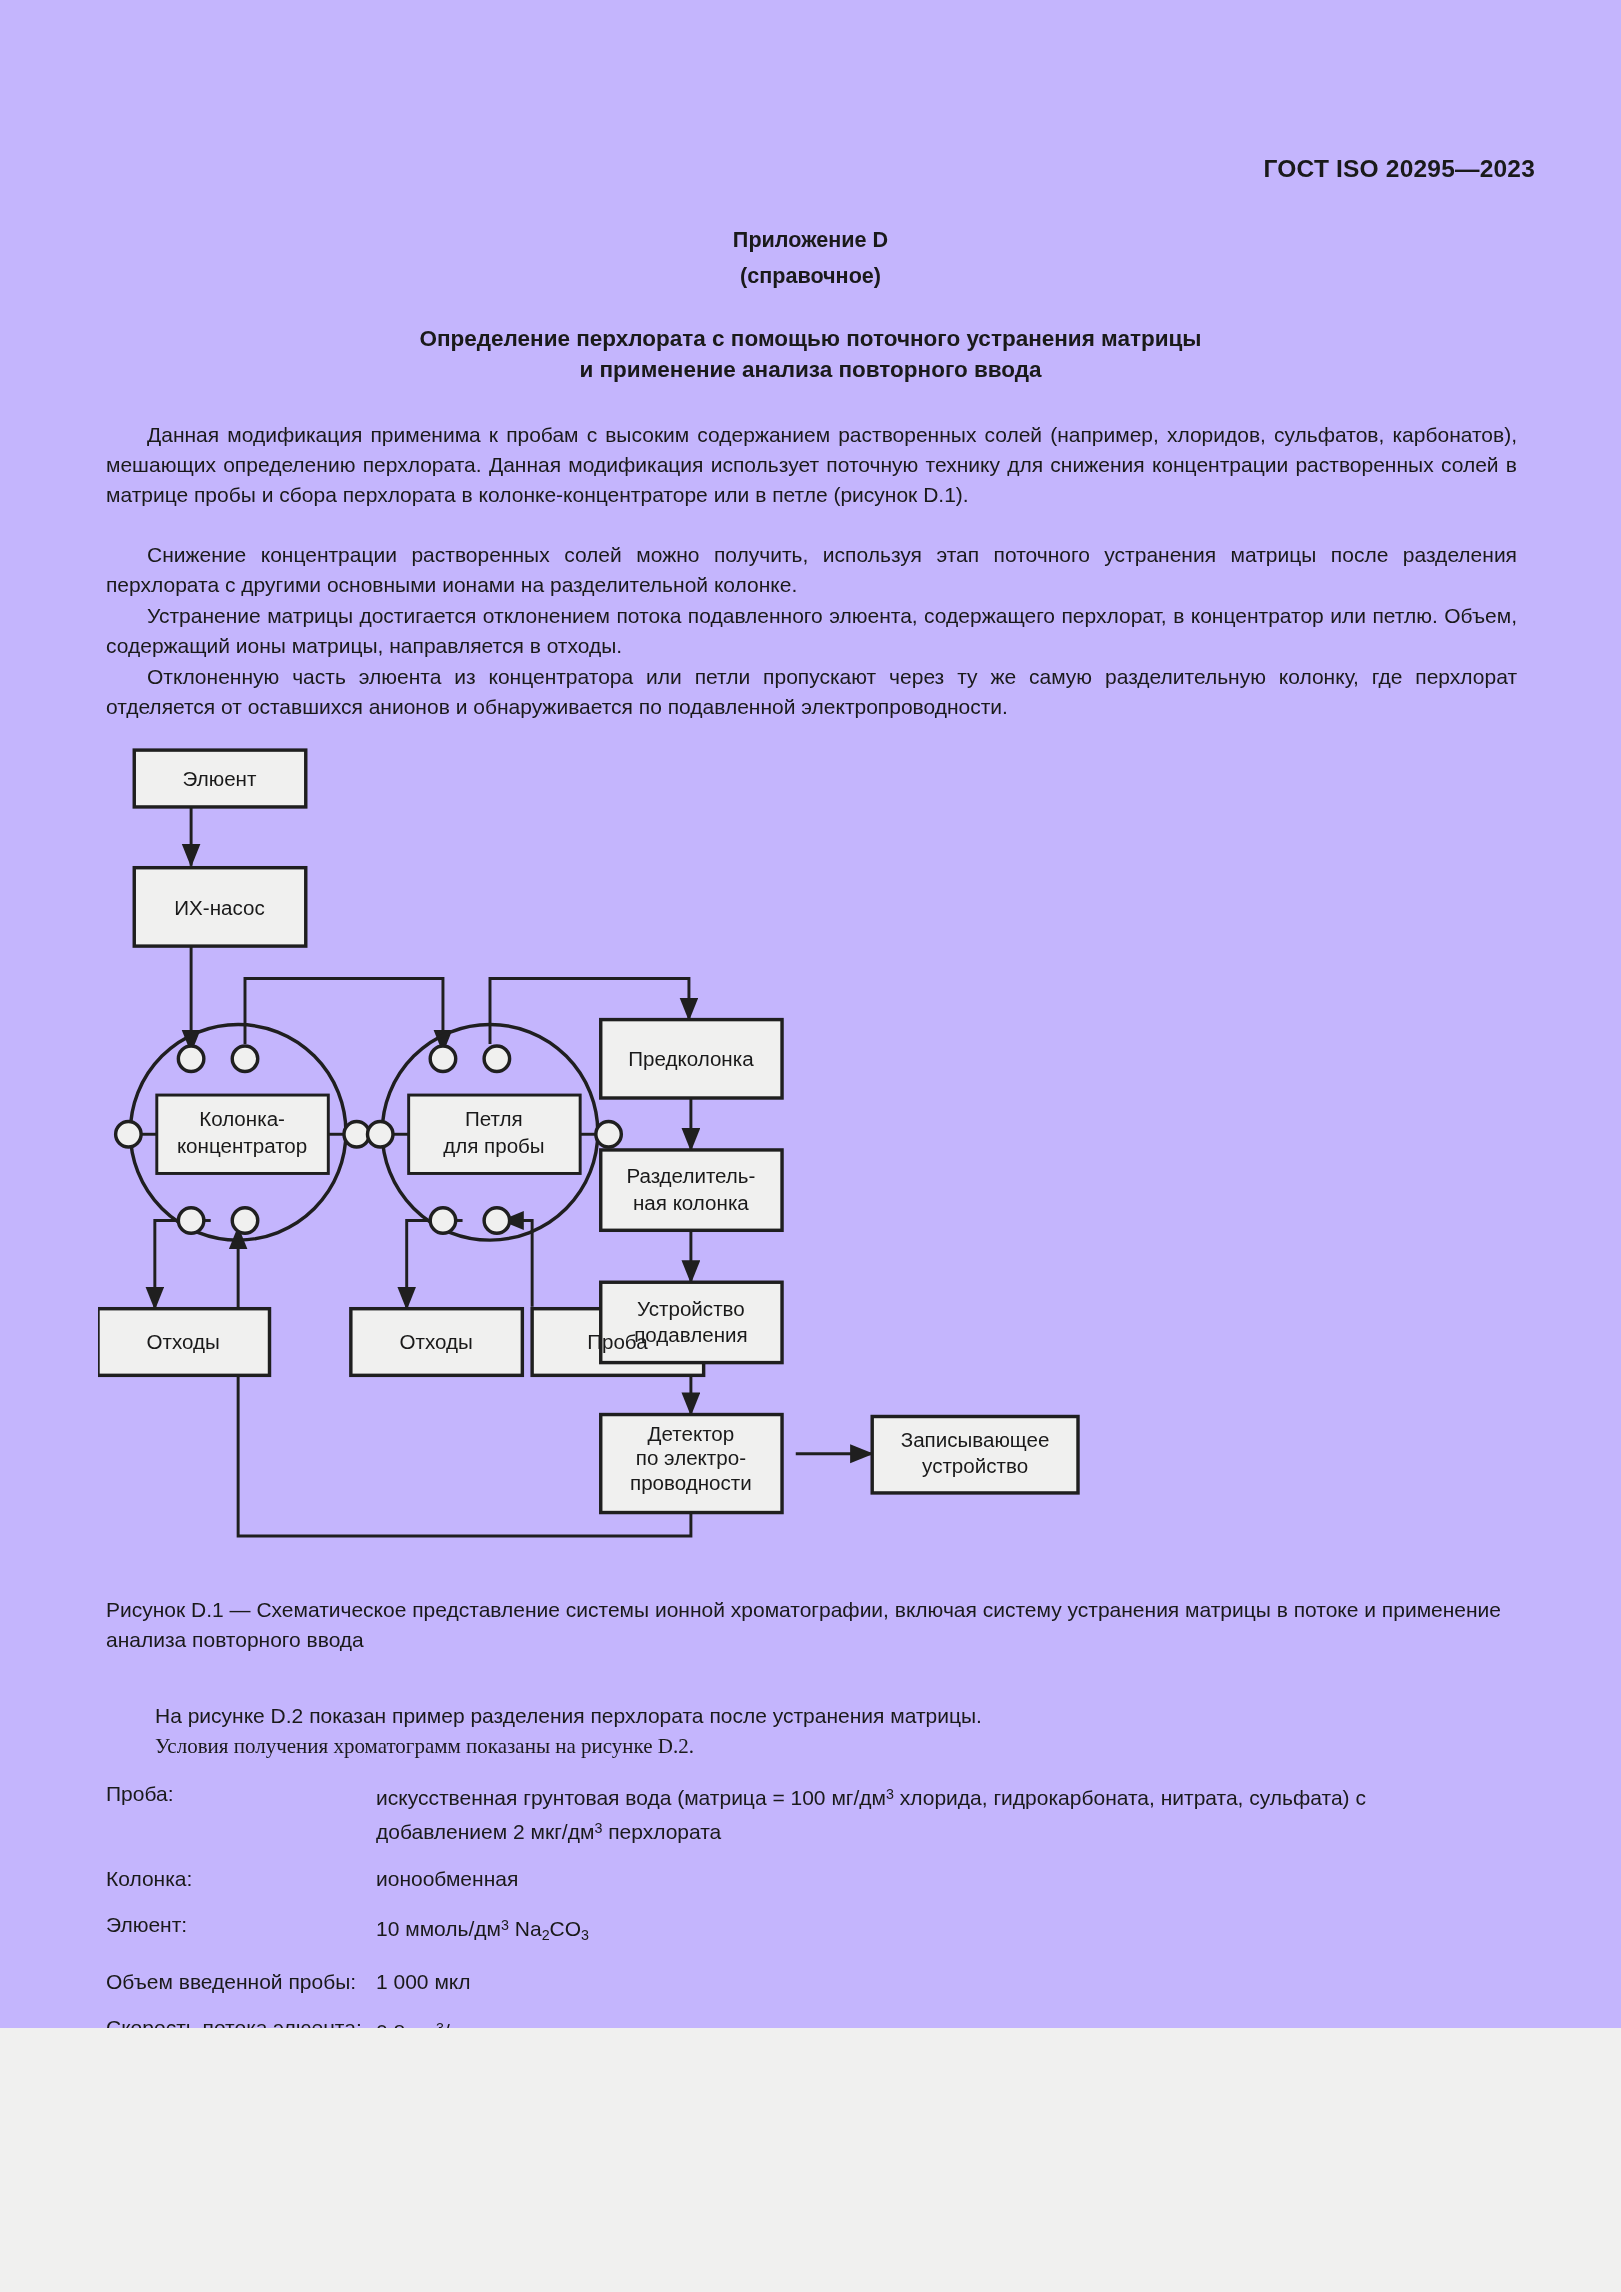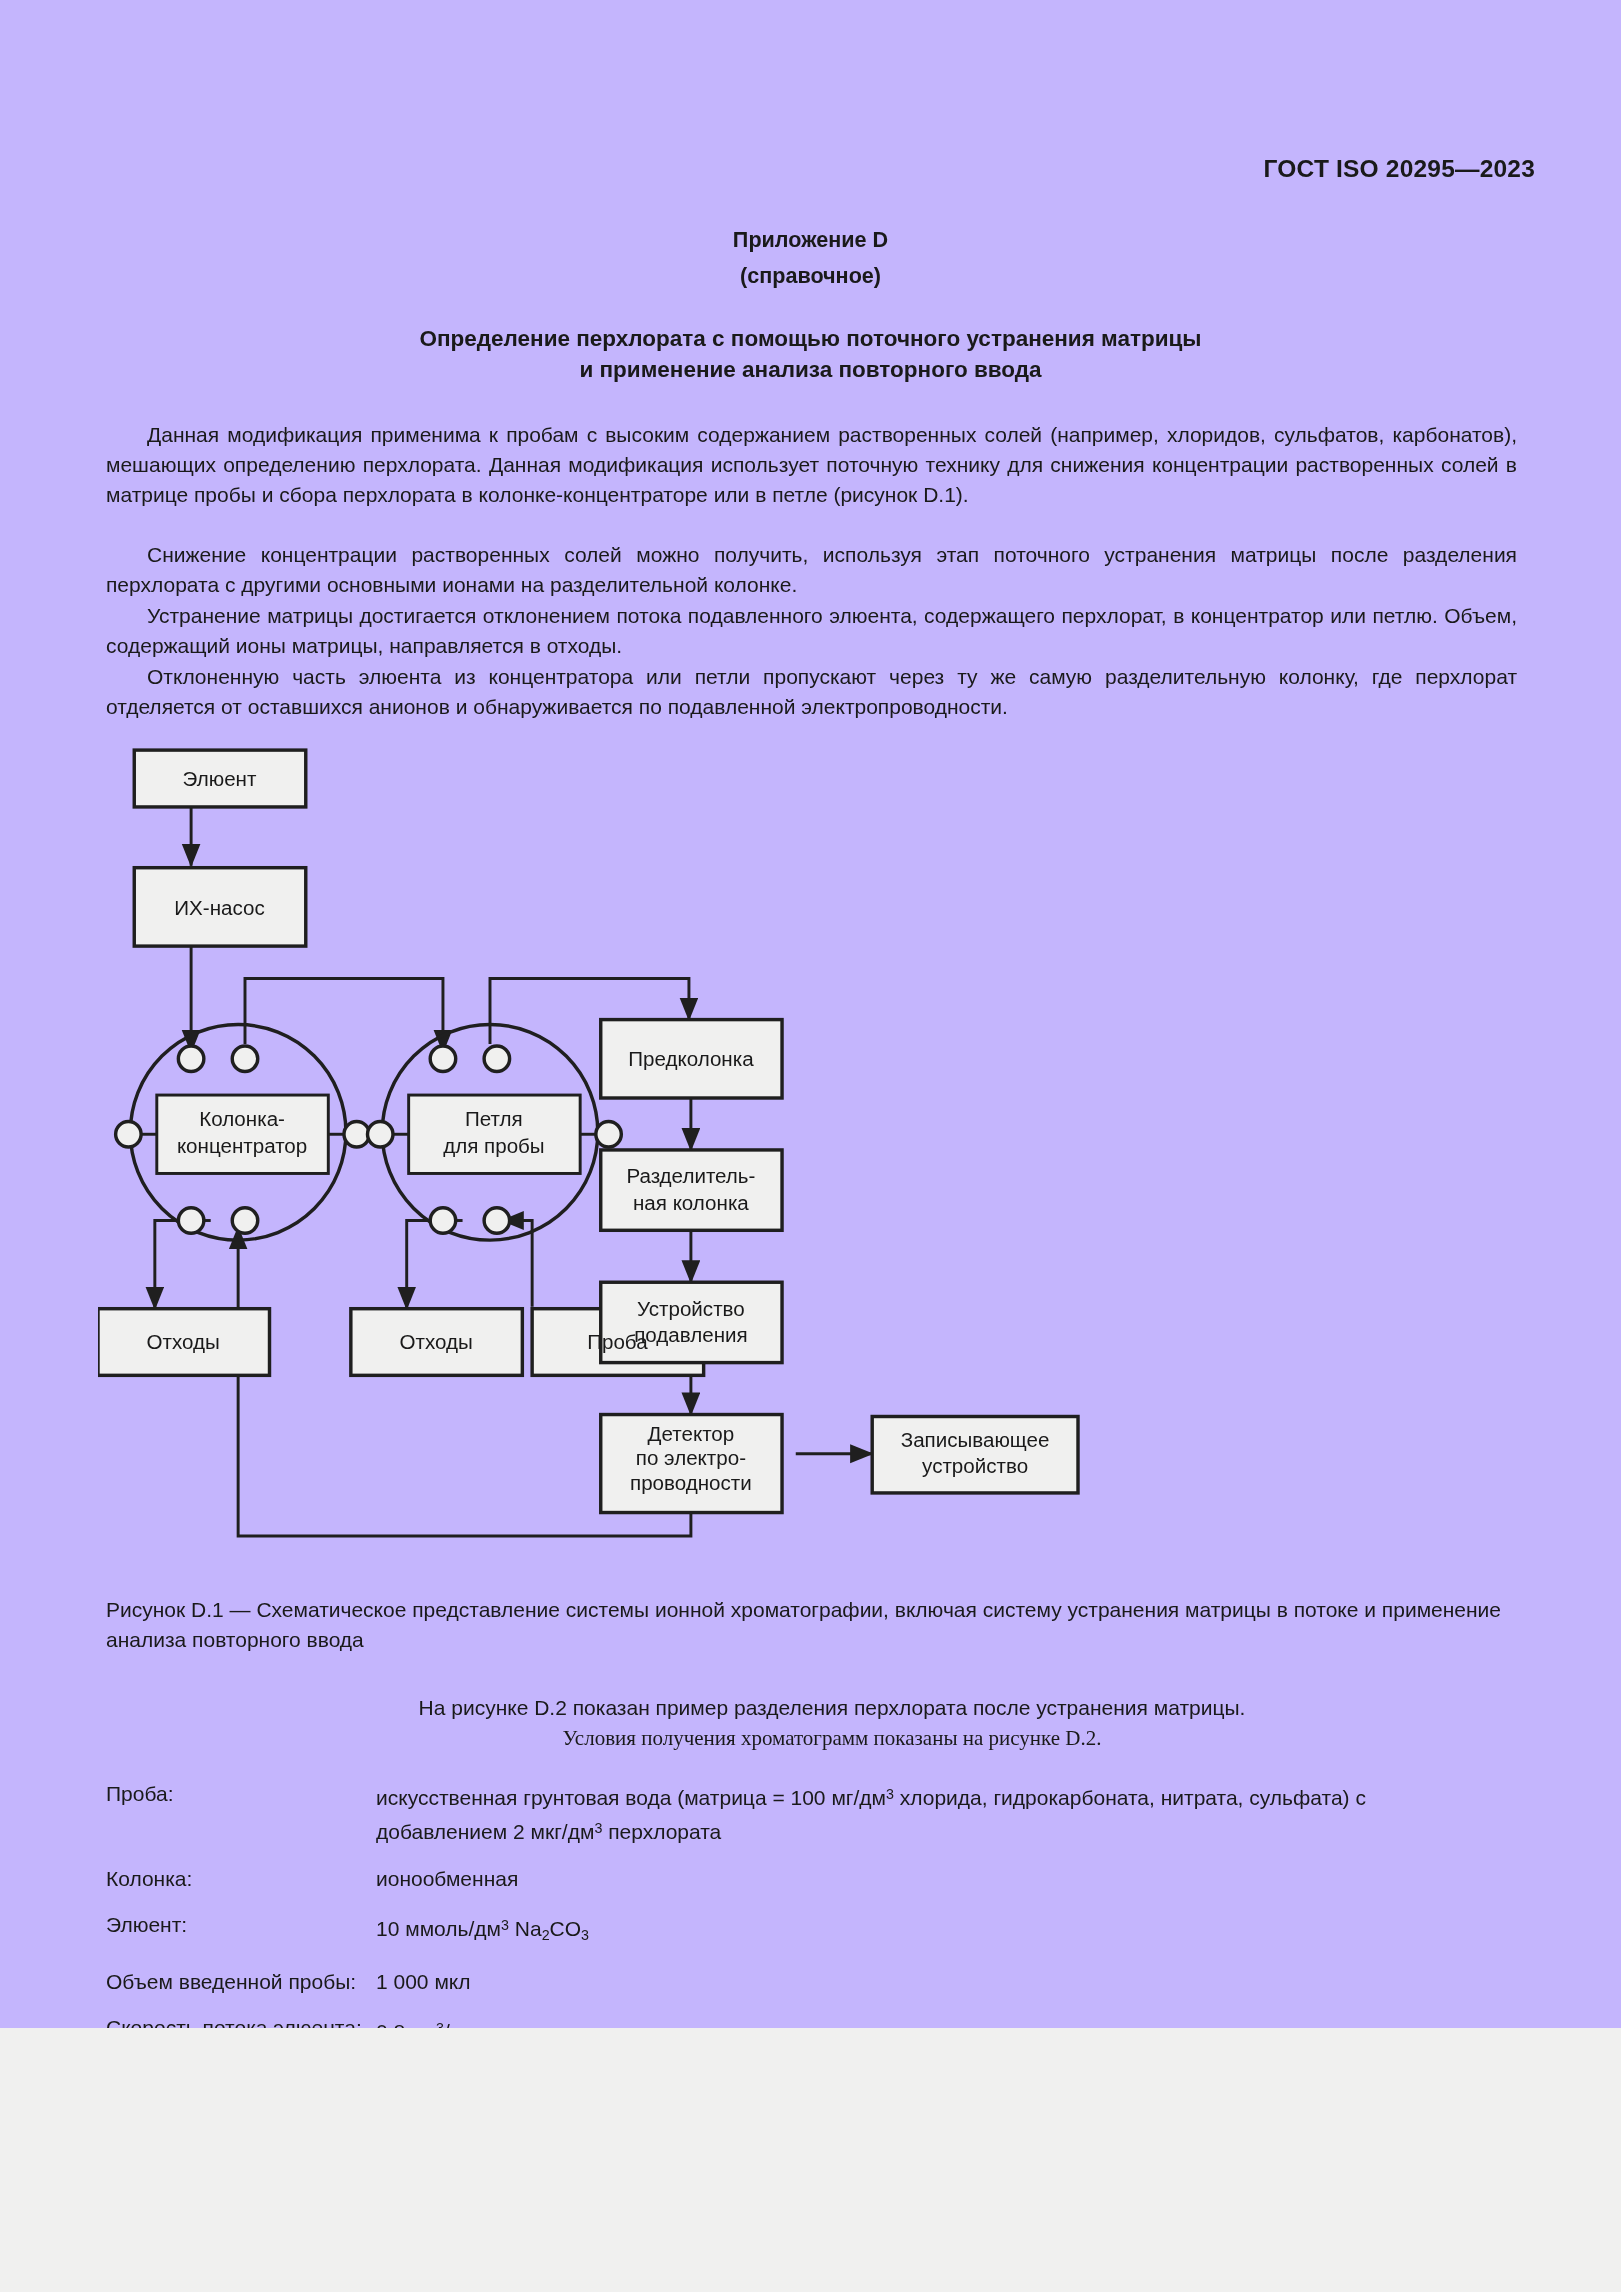--- a/index.html
+++ b/index.html
@@ -91,21 +91,21 @@
     line-height: 30px;
   }
 
   .post-text {
     position: absolute;
     left: 106px;
     width: 1411px;
     font-size: 21px;
     line-height: 30px;
   }
-  .post-text p { margin: 0; text-indent: 41px; text-align: center; }
+  .post-text p { margin: 8px; text-indent: 41px; }
   .pt1 { top: 1693px; }
   .pt2 { top: 1723px; font-family: Liberation Serif, serif; }
 
   
   .params {
     position: absolute;
     left: 106px;
     top: 1779px;
     width: 1333px;
     font-size: 21px;

